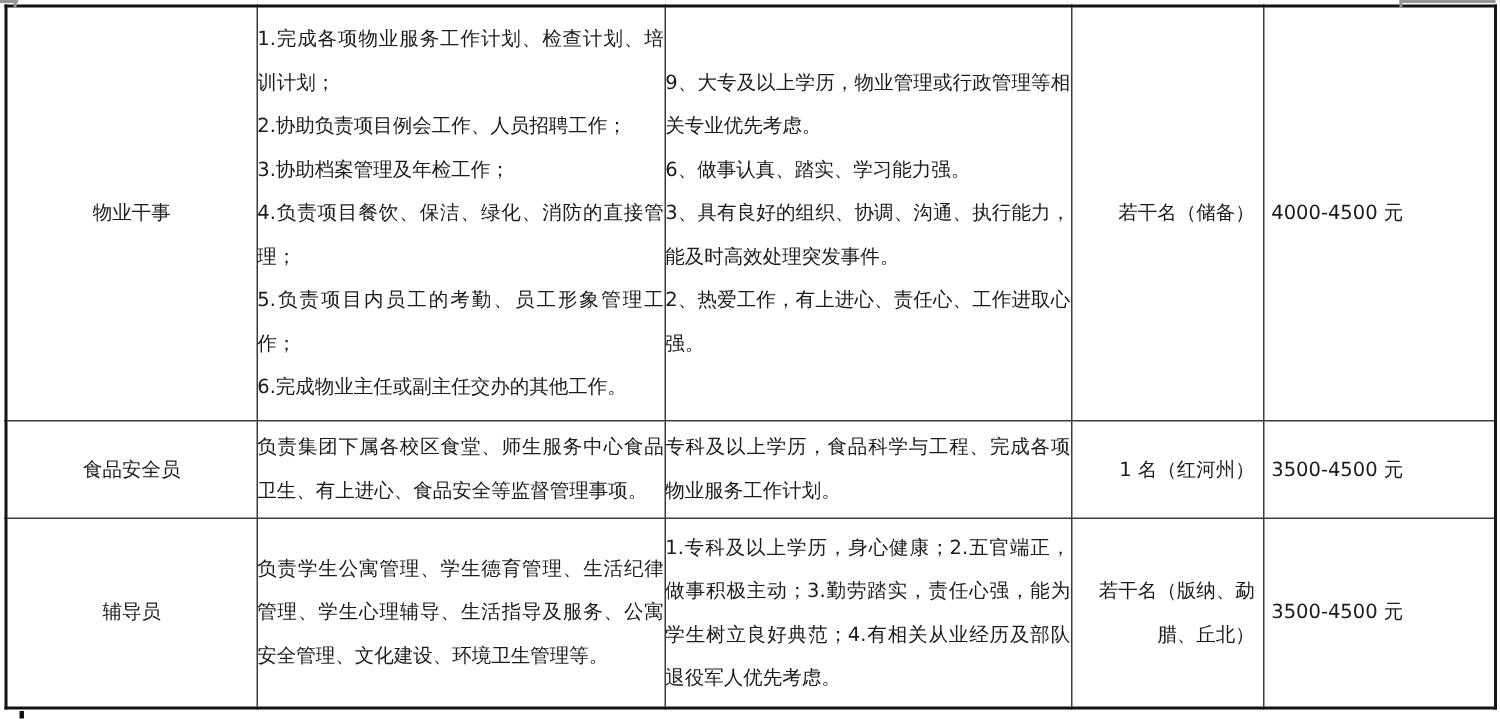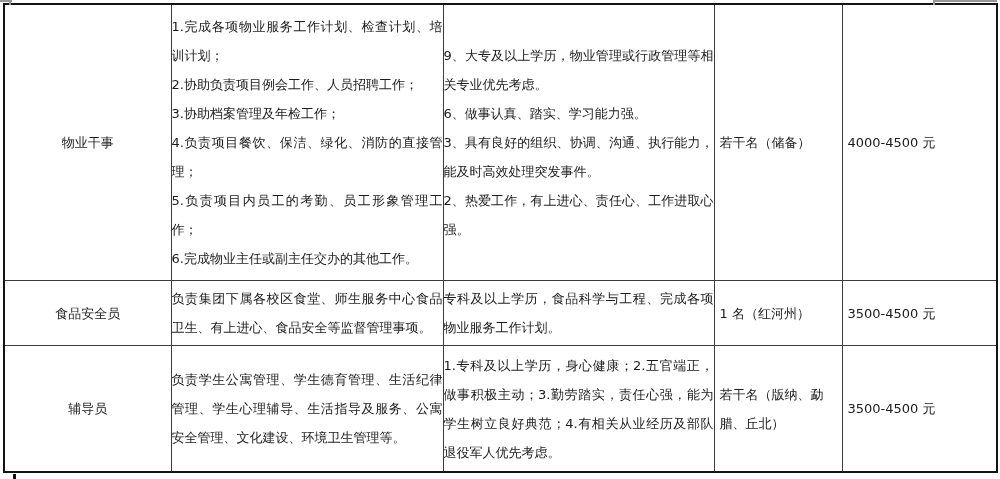--- a/index.html
+++ b/index.html
@@ -29,21 +29,21 @@
     font-size:13px;line-height:29px;
     vertical-align:middle;
     padding:2px 0;
     overflow:hidden;
   }
   tbody tr:nth-child(1){height:208px;}
   tbody tr:nth-child(2){height:57px;}
   tbody tr:nth-child(3){height:115px;}
   tbody tr:nth-child(4){height:90px;}
   td.c-pos{text-align:center;padding:2px 4px;}
-  td.c-cnt{text-align:left;padding:2px 5px;}
+  td.c-cnt{text-align:right;padding:2px 5px;}
   td.c-sal{padding:2px 5px;}
   td.c-dut p,td.c-req p{margin:0;text-align:justify;}
   
   .artifact{position:absolute;background:var(--artifact);}
   .a-top-left-h{left:0;top:0;width:12px;height:2px;}
   .a-top-left-v{left:9px;top:0;width:2px;height:5px;}
   .a-top-right-h{left:933px;top:0;width:64px;height:2px;}
   .a-top-right-v{left:933px;top:0;width:2px;height:5px;}
   .a-bottom-caret{left:13px;top:474px;width:3px;height:5px;background:#111;}
 </style>

